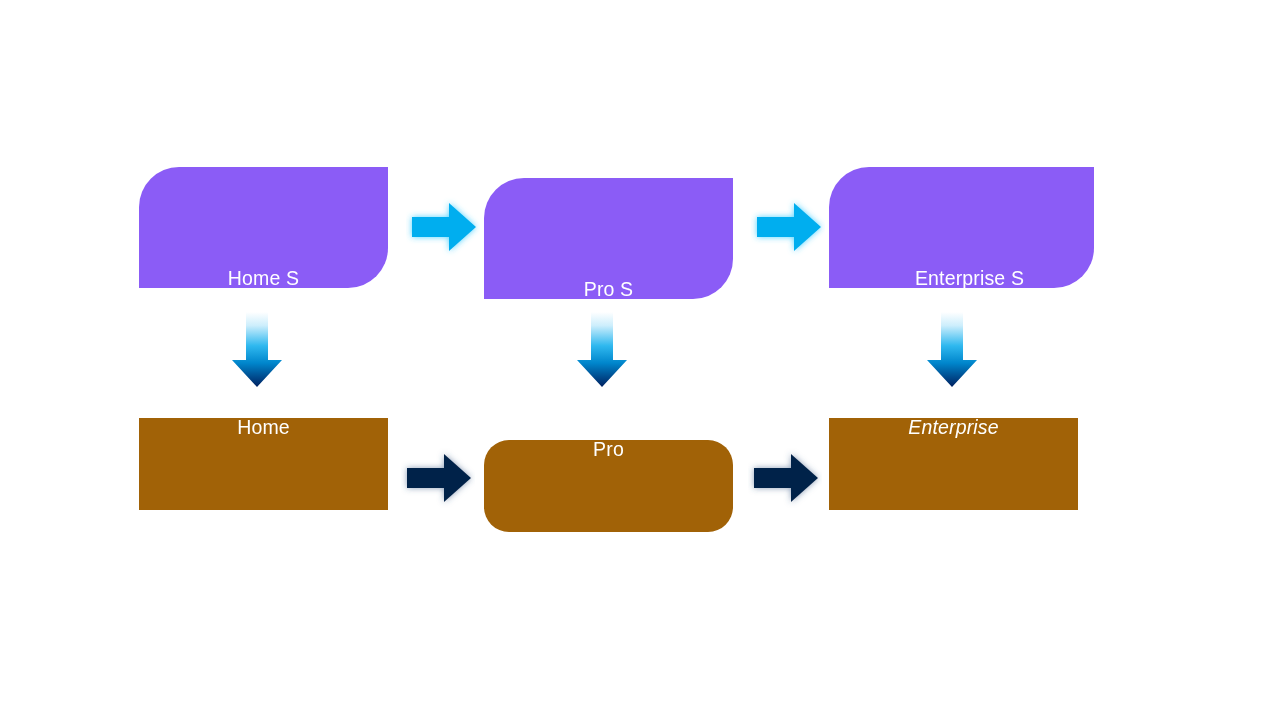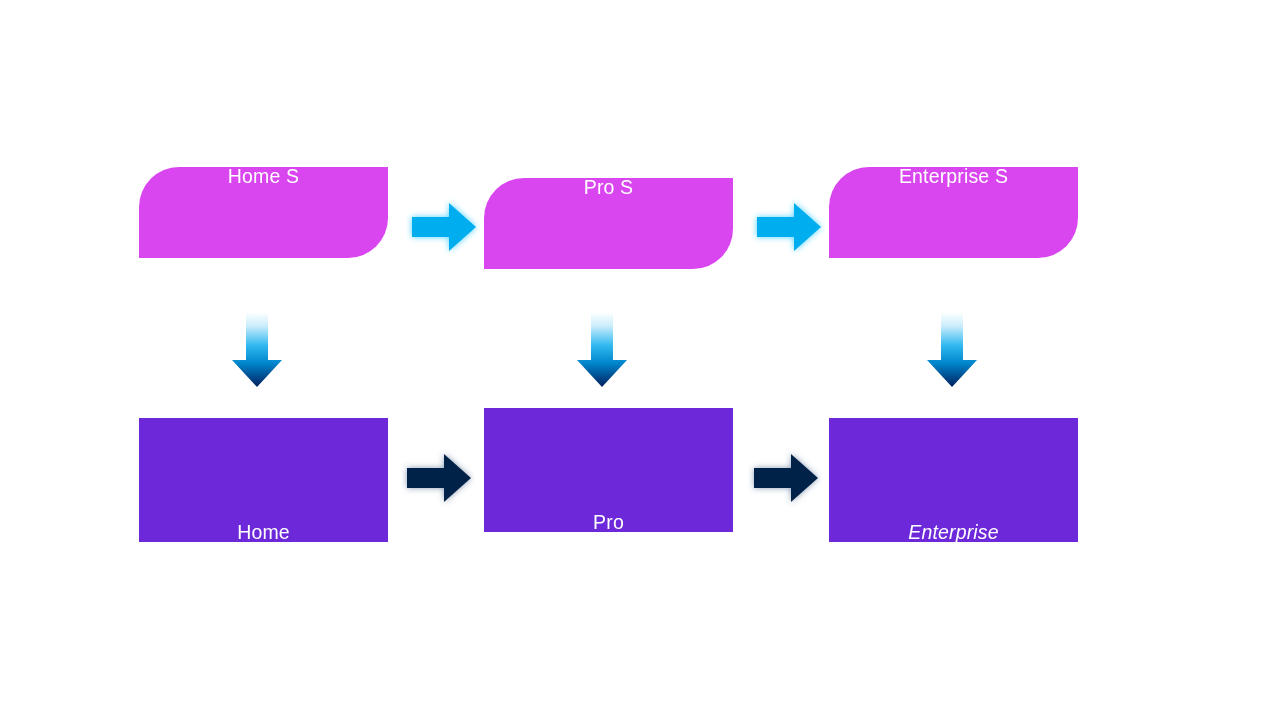--- a/index.html
+++ b/index.html
@@ -19,49 +19,49 @@
     position: relative;
     width: 1280px;
     height: 720px;
     background: #ffffff;
   }
 
   
   .node-top {
     position: absolute;
     width: 249px;
-    height: 91px;
-    background: #d946ef;
+    height: 121px;
+    background: #8b5cf6;
     border-top-left-radius: 40px;
     border-bottom-right-radius: 40px;
     border-top-right-radius: 0;
     border-bottom-left-radius: 0;
     display: flex;
-    align-items: flex-start;
+    align-items: flex-end;
     justify-content: center;
   }
   .node-top .node-label {
     color: #ffffff;
     font-size: 19.5px;
     font-weight: 400;
     letter-spacing: 0.15px;
     line-height: 1;
     text-align: center;
     white-space: nowrap;
   }
 
   
   .node-bottom {
     position: absolute;
     width: 249px;
-    height: 124px;
-    background: #6d28d9;
+    height: 92px;
+    background: #a16207;
     border-radius: 0;
     display: flex;
-    align-items: flex-end;
+    align-items: flex-start;
     justify-content: center;
   }
   .node-bottom .node-label {
     color: #ffffff;
     font-size: 19.5px;
     font-weight: 400;
     letter-spacing: 0.15px;
     line-height: 1;
     text-align: center;
     white-space: nowrap;
@@ -88,21 +88,21 @@
 <div id="canvas">
 
   <div class="node-top" style="left:139px; top:167px;">
     <span class="node-label">Home S</span>
   </div>
 
   <div class="node-top" style="left:484px; top:178px;">
     <span class="node-label">Pro S</span>
   </div>
 
-  <div class="node-top" style="left:829px; top:167px;">
+  <div class="node-top" style="left:829px; top:167px;padding-left:16px;">
     <span class="node-label">Enterprise S</span>
   </div>
 
   <div class="arrow-right" style="left:406px; top:196px;">
     <svg viewBox="0 0 74 62" xmlns="http://www.w3.org/2000/svg">
       <defs>
         <filter id="glowCyanA" x="-50%" y="-50%" width="200%" height="200%">
           <feDropShadow dx="0" dy="0" stdDeviation="3.2" flood-color="#33ccff" flood-opacity="0.85"></feDropShadow>
         </filter>
       </defs>
@@ -163,21 +163,21 @@
         </linearGradient>
       </defs>
       <path d="M 17,4 L 39,4 L 39,52 L 53,52 L 28,79 L 3,52 L 17,52 Z" fill="url(#dnGradC)"></path>
     </svg>
   </div>
 
   <div class="node-bottom" style="left:139px; top:418px;">
     <span class="node-label">Home</span>
   </div>
 
-  <div class="node-bottom" style="left:484px; top:408px;">
+  <div class="node-bottom" style="left:484px; top:440px;border-radius:25px;">
     <span class="node-label">Pro</span>
   </div>
 
   <div class="node-bottom" style="left:829px; top:418px;font-style:italic;">
     <span class="node-label">Enterprise</span>
   </div>
 
   <div class="arrow-right" style="left:401px; top:447px;">
     <svg viewBox="0 0 74 62" xmlns="http://www.w3.org/2000/svg">
       <defs>

